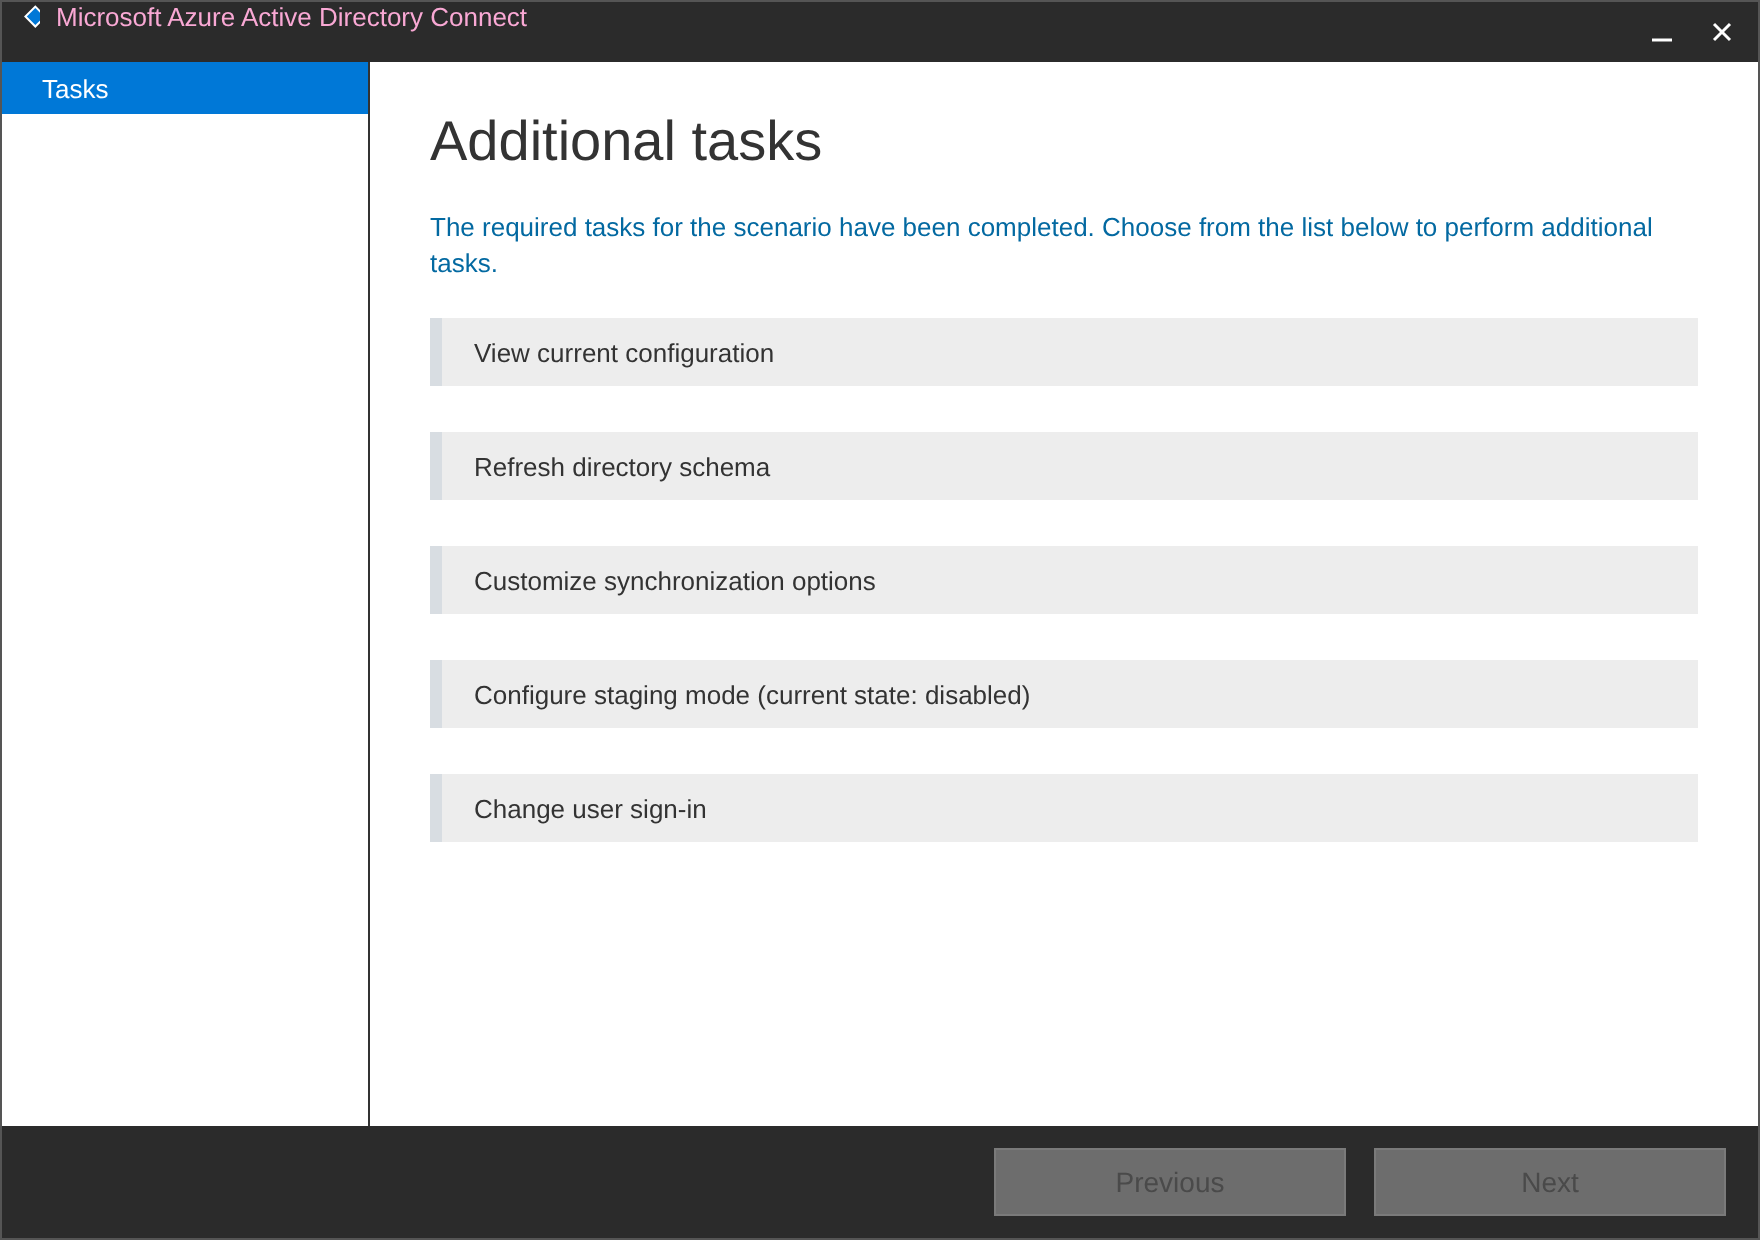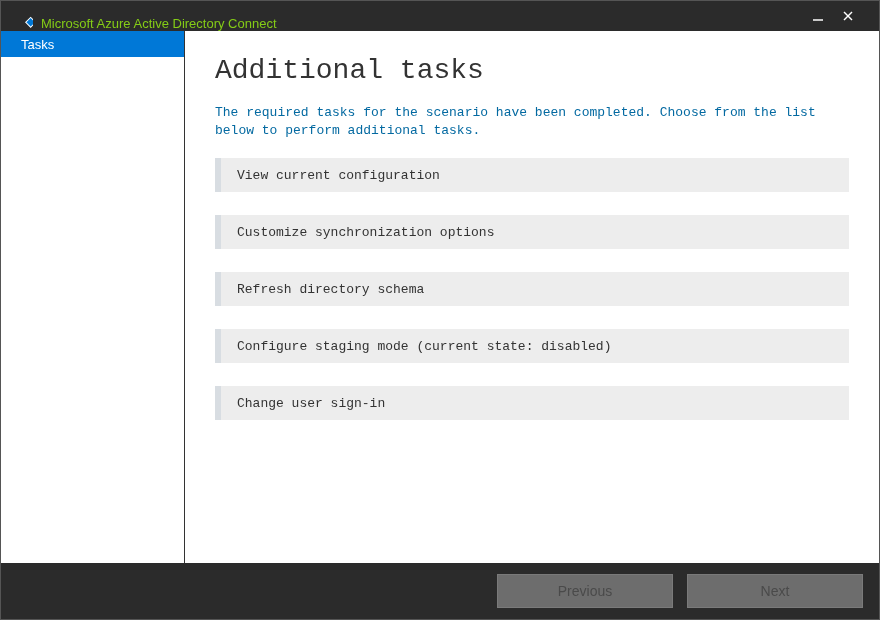--- a/index.html
+++ b/index.html
@@ -13,24 +13,24 @@
     .window {
       width: 880px;
       height: 620px;
       display: flex;
       flex-direction: column;
       border: 1px solid #555;
     }
     .titlebar {
       height: 30px;
       background: #2b2b2b;
-      color: #84cc16;
+      color: #f9a8d4;
       display: flex;
-      align-items: flex-end;
-      padding: 0 16px;
+      align-items: flex-start;
+      padding: 0 3px;
       font-size: 13px;
     }
     .titlebar .app-icon {
       width: 16px;
       height: 16px;
       margin-right: 8px;
       display: inline-flex;
       align-items: center;
       justify-content: center;
     }
@@ -63,21 +63,20 @@
       color: #333;
       cursor: pointer;
     }
     .sidebar-item.active {
       background: #0078d7;
       color: #fff;
     }
     .main {
       flex: 1;
       padding: 24px 30px 12px 30px;
-      font-family: Liberation Mono, monospace;
     }
     .page-title {
       font-size: 28px;
       font-weight: 300;
       color: #333;
       margin-bottom: 18px;
     }
     .description {
       font-size: 13px;
       color: #0369a1;
@@ -160,25 +159,25 @@
       <h1 class="page-title">Additional tasks</h1>
       <p class="description">The required tasks for the scenario have been completed. Choose from the list below to perform additional tasks.</p>
 
       <div class="task-list">
         <div class="task-item">
           <div class="accent"></div>
           <span>View current configuration</span>
         </div>
         <div class="task-item">
           <div class="accent"></div>
-          <span>Customize synchronization options</span>
+          <span>Refresh directory schema</span>
         </div>
         <div class="task-item">
           <div class="accent"></div>
-          <span>Refresh directory schema</span>
+          <span>Customize synchronization options</span>
         </div>
         <div class="task-item">
           <div class="accent"></div>
           <span>Configure staging mode (current state: disabled)</span>
         </div>
         <div class="task-item">
           <div class="accent"></div>
           <span>Change user sign-in</span>
         </div>
       </div>

